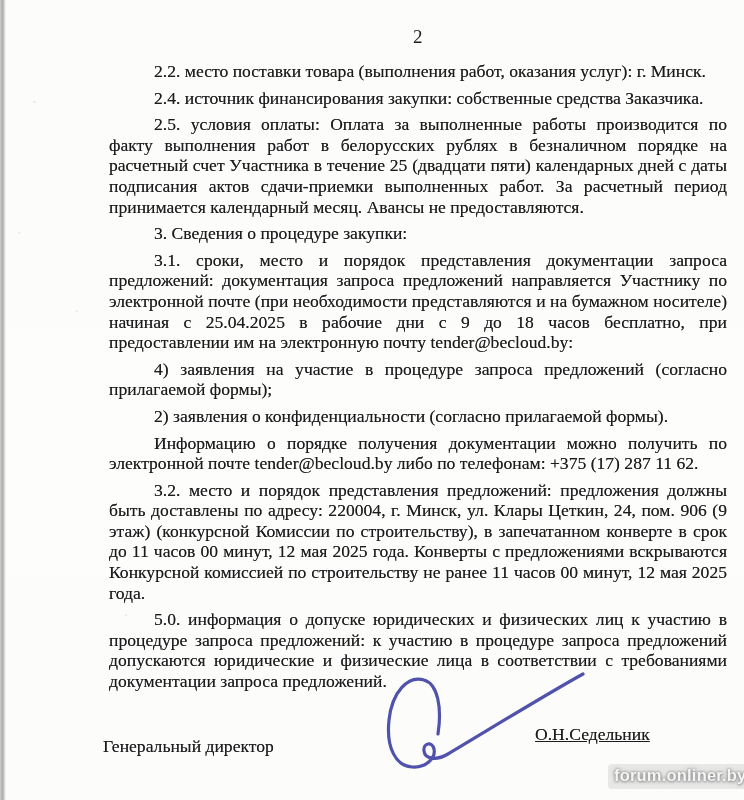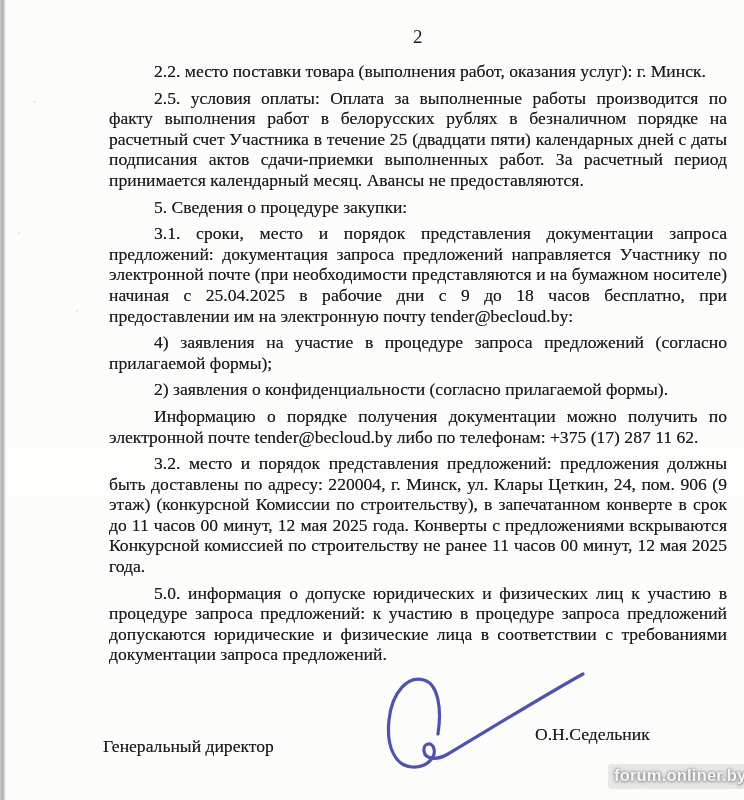--- a/index.html
+++ b/index.html
@@ -35,21 +35,21 @@
     text-shadow: 0 0 .4px rgba(10,10,10,.6);
   }
   .doc-body p { margin: 6px; text-indent: 45px; }
 
   .sign-row {
     position: absolute; left: 103px; top: 724px; width: 630px;
     font-size: 17.6px;
     text-shadow: 0 0 .4px rgba(10,10,10,.6);
   }
   .sign-title { position: absolute; left: 0; top: 12px; }
-  .sign-name  { position: absolute; left: 432px; top: 0; }
+  .sign-name  { position: absolute; left: 432px; top: 0; text-decoration: underline; }
 
   .signature-svg {
     position: absolute; left: 380px; top: 660px;
     width: 220px; height: 120px;
     pointer-events: none;
   }
 
   .watermark {
     position: absolute; left: 608px; top: 764px;
     padding: 2px 6px 4px 6px;
@@ -75,22 +75,23 @@
 
   <div class="speck" style="left:33px;top:101px;width:3px;height:2px;"></div>
   <div class="speck" style="left:18px;top:232px;width:2px;height:2px;"></div>
   <div class="speck" style="left:76px;top:310px;width:2px;height:2px;"></div>
   <div class="speck" style="left:125px;top:614px;width:2px;height:2px;"></div>
 
   <div class="page-number">2</div>
 
   <div class="doc-body">
     <p>2.2. место поставки товара (выполнения работ, оказания услуг): г. Минск.</p>
+    <p>2.4. источник финансирования закупки: собственные средства Заказчика.</p>
     <p>2.5. условия оплаты: Оплата за выполненные работы производится по факту выполнения работ в белорусских рублях в безналичном порядке на расчетный счет Участника в течение 25 (двадцати пяти) календарных дней с даты подписания актов сдачи-приемки выполненных работ. За расчетный период принимается календарный месяц. Авансы не предоставляются.</p>
-    <p>5. Сведения о процедуре закупки:</p>
+    <p>3. Сведения о процедуре закупки:</p>
     <p>3.1. сроки, место и порядок представления документации запроса предложений: документация запроса предложений направляется Участнику по электронной почте (при необходимости представляются и на бумажном носителе) начиная с 25.04.2025 в рабочие дни с 9 до 18 часов бесплатно, при предоставлении им на электронную почту tender@becloud.by:</p>
     <p>4) заявления на участие в процедуре запроса предложений (согласно прилагаемой формы);</p>
     <p>2) заявления о конфиденциальности (согласно прилагаемой формы).</p>
     <p>Информацию о порядке получения документации можно получить по электронной почте tender@becloud.by либо по телефонам: +375 (17) 287 11 62.</p>
     <p>3.2. место и порядок представления предложений: предложения должны быть доставлены по адресу: 220004, г. Минск, ул. Клары Цеткин, 24, пом. 906 (9 этаж) (конкурсной Комиссии по строительству), в запечатанном конверте в срок до 11 часов 00 минут, 12 мая 2025 года. Конверты с предложениями вскрываются Конкурсной комиссией по строительству не ранее 11 часов 00 минут, 12 мая 2025 года.</p>
     <p>5.0. информация о допуске юридических и физических лиц к участию в процедуре запроса предложений: к участию в процедуре запроса предложений допускаются юридические и физические лица в соответствии с требованиями документации запроса предложений.</p>
   </div>
 
   <svg class="signature-svg" viewBox="0 0 220 120" aria-hidden="true">
     <path d="M 58 74

